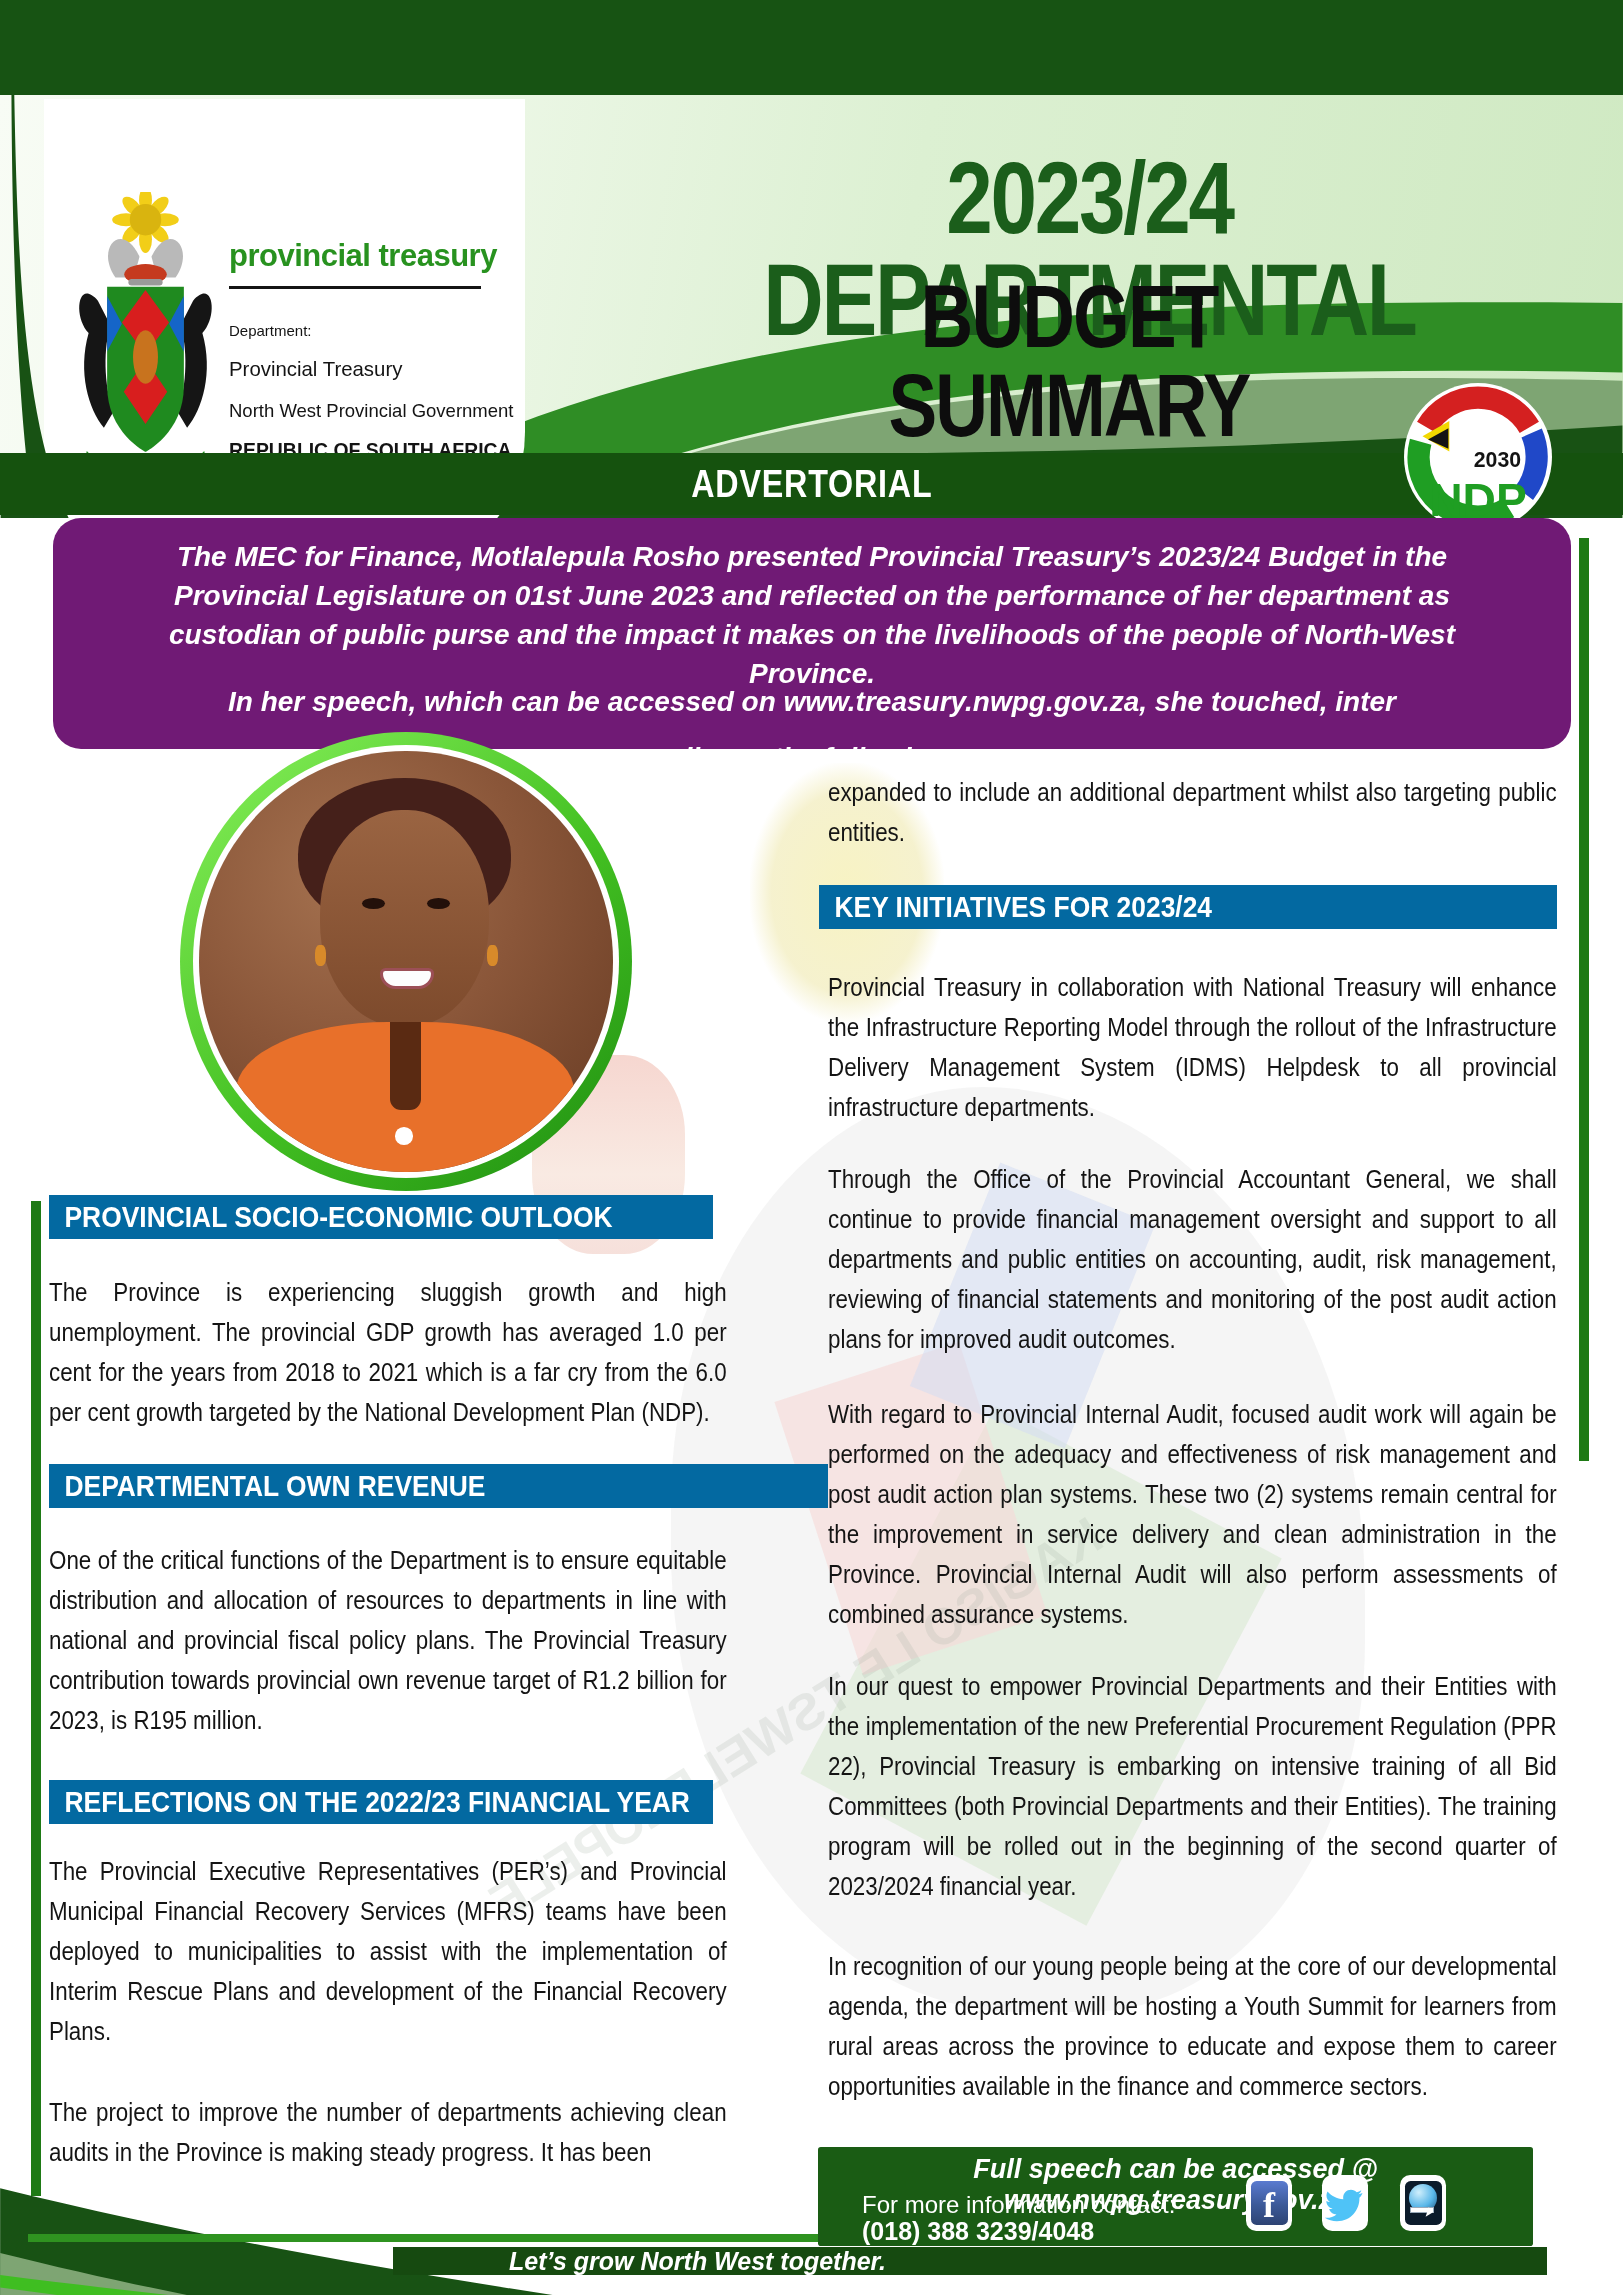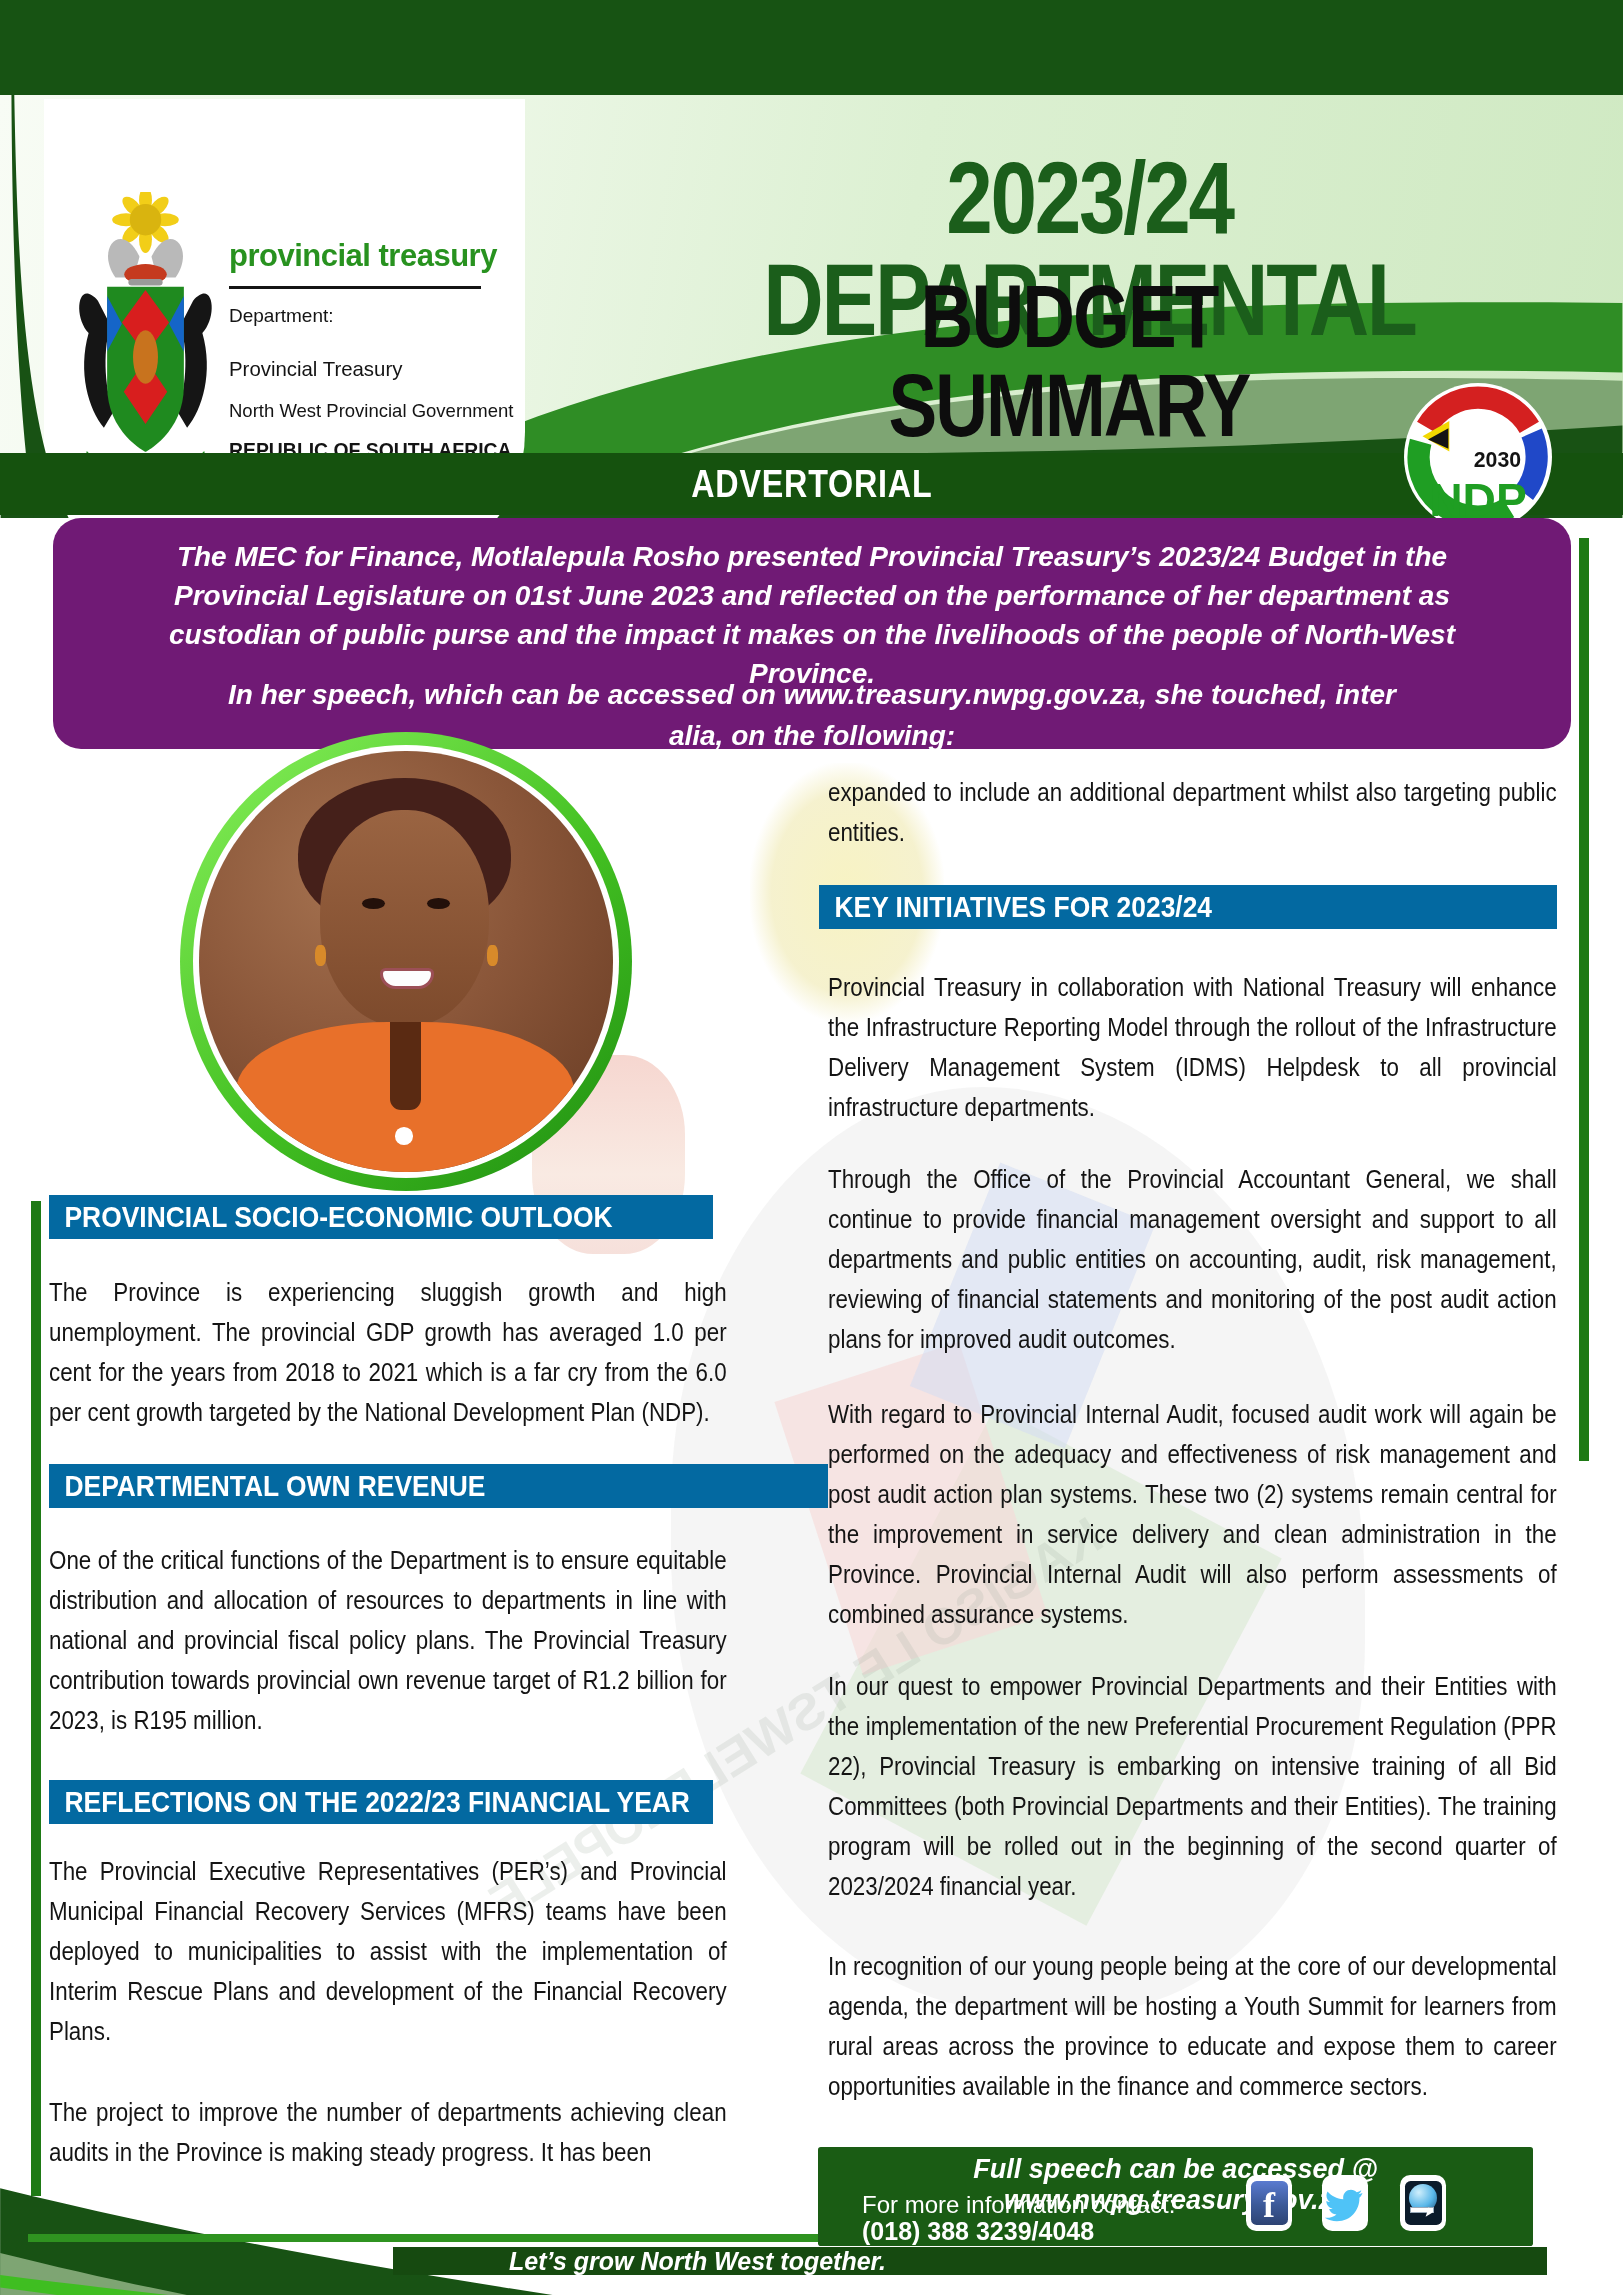--- a/index.html
+++ b/index.html
@@ -66,21 +66,21 @@
         <polygon points="165,362 212,432 165,502 118,432" fill="#D81E1E"></polygon>
         <ellipse cx="165" cy="357" rx="27" ry="58" fill="#C8731E"></ellipse>
       </g>
       <g>
         <path d="M38,560 C 92,622 238,622 292,560 L 304,614 C 240,676 90,676 26,614 Z" fill="#1F8A1F"></path>
         <text x="165" y="628" text-anchor="middle" font-size="19" font-style="italic" fill="#ffffff">KAGISO LE TSWELELOPELE</text>
       </g>
     </svg>
     <div class="abs" style="left:185px;top:139px;width:278px;font-weight:bold;font-size:31px;color:#28921F;letter-spacing:-0.5px;">provincial treasury</div>
     <div class="abs" style="left:185px;top:187px;width:252px;height:2.8px;background:#141414;"></div>
-    <div class="abs" style="left:185px;top:206px;font-size:19px;color:#141414;">Department:</div>
+    <div class="abs" style="left:185px;top:223px;font-size:15px;color:#141414;">Department:</div>
     <div class="abs" style="left:185px;top:259px;font-size:20.4px;color:#141414;">Provincial Treasury</div>
     <div class="abs" style="left:185px;top:301px;font-size:18.5px;color:#141414;">North West Provincial Government</div>
     <div class="abs" style="left:185px;top:340px;font-size:19.4px;font-weight:bold;color:#141414;">REPUBLIC OF SOUTH AFRICA</div>
   </div>
 
   <svg class="abs" width="879" height="423" viewBox="0 0 1900 915" style="left:0;top:95px;pointer-events:none;">
     <path d="M30,-10 C 38,420 55,860 220,1020 C 480,1270 1100,1290 1720,1160 C 1080,1400 340,1420 130,1120 C 45,980 26,420 24,-10 Z" fill="#185214"></path>
     <path d="M150,1240 C 700,1400 1300,1360 1880,1210 C 1300,1440 700,1480 150,1310 Z" fill="#3FBE21"></path>
   </svg>
 
@@ -101,21 +101,21 @@
       <path d="M -124,-33 A 128 128 0 0 0 66,110" fill="none" stroke="#1F9E23" stroke-width="48"></path>
       <polygon points="-120,-45 -62,-78 -62,-12" fill="#F2D800"></polygon>
       <polygon points="-108,-38 -64,-62 -64,-18" fill="#141414"></polygon>
       <text x="42" y="22" text-anchor="middle" font-size="46" font-weight="bold" fill="#141414">2030</text>
       <text x="0" y="128" text-anchor="middle" font-size="100" font-weight="bold" fill="#1F9E23">NDP</text>
     </svg>
   </div>
 
   <div class="abs" style="left:53px;top:518px;width:1518px;height:231px;background:#701a75;border-radius:28px;">
     <p class="binding white-italic" style="position:absolute;left:88px;top:19.4px;width:1342px;font-size:28px;line-height:39px;text-align:center;">The MEC for Finance, Motlalepula Rosho presented Provincial Treasury’s 2023/24 Budget in the Provincial Legislature on 01st June 2023 and reflected on the performance of her department as custodian of public purse and the impact it makes on the livelihoods of the people of North-West Province.</p>
-    <p class="binding white-italic" style="position:absolute;left:162px;top:156px;width:1194px;font-size:28px;line-height:41px;text-align:center;">In her speech, which can be accessed on www.treasury.nwpg.gov.za, she touched, inter alia, on the following:</p>
+    <p class="binding white-italic" style="position:absolute;left:162px;top:156px;width:1194px;font-size:28px;line-height:56px;text-align:center;">In her speech, which can be accessed on www.treasury.nwpg.gov.za, she touched, inter alia, on the following:</p>
   </div>
 
   <div class="abs" style="left:750px;top:763px;width:194px;height:259px;background:radial-gradient(ellipse at center,#f6f0b4 0%,#f3eec2 55%,rgba(255,255,255,0) 72%);opacity:.8;"></div>
   <div class="abs" style="left:532px;top:1055px;width:153px;height:199px;border-radius:40%;background:linear-gradient(180deg,#f3c9c0,#f7e3d9 60%,#f3d6cf);opacity:.75;"></div>
   <div class="abs" style="left:671px;top:1087px;width:694px;height:925px;border-radius:45% 55% 40% 50%;background:#ededed;opacity:.55;"></div>
   <div class="abs" style="left:879px;top:1458px;width:324px;height:416px;background:#d9ead2;opacity:.6;transform:rotate(28deg);"></div>
   <div class="abs" style="left:814px;top:1365px;width:194px;height:287px;background:#f6d9d7;opacity:.6;transform:rotate(-18deg);"></div>
   <div class="abs" style="left:949px;top:1185px;width:167px;height:241px;background:#d3ddf2;opacity:.55;transform:rotate(22deg);"></div>
   <div class="abs" style="left:440px;top:1689px;font-size:51px;font-weight:bold;color:#9aa89a;opacity:.18;transform:rotate(-32deg) scaleX(-1);white-space:nowrap;">KAGISO LE TSWELELOPELE</div>
 

